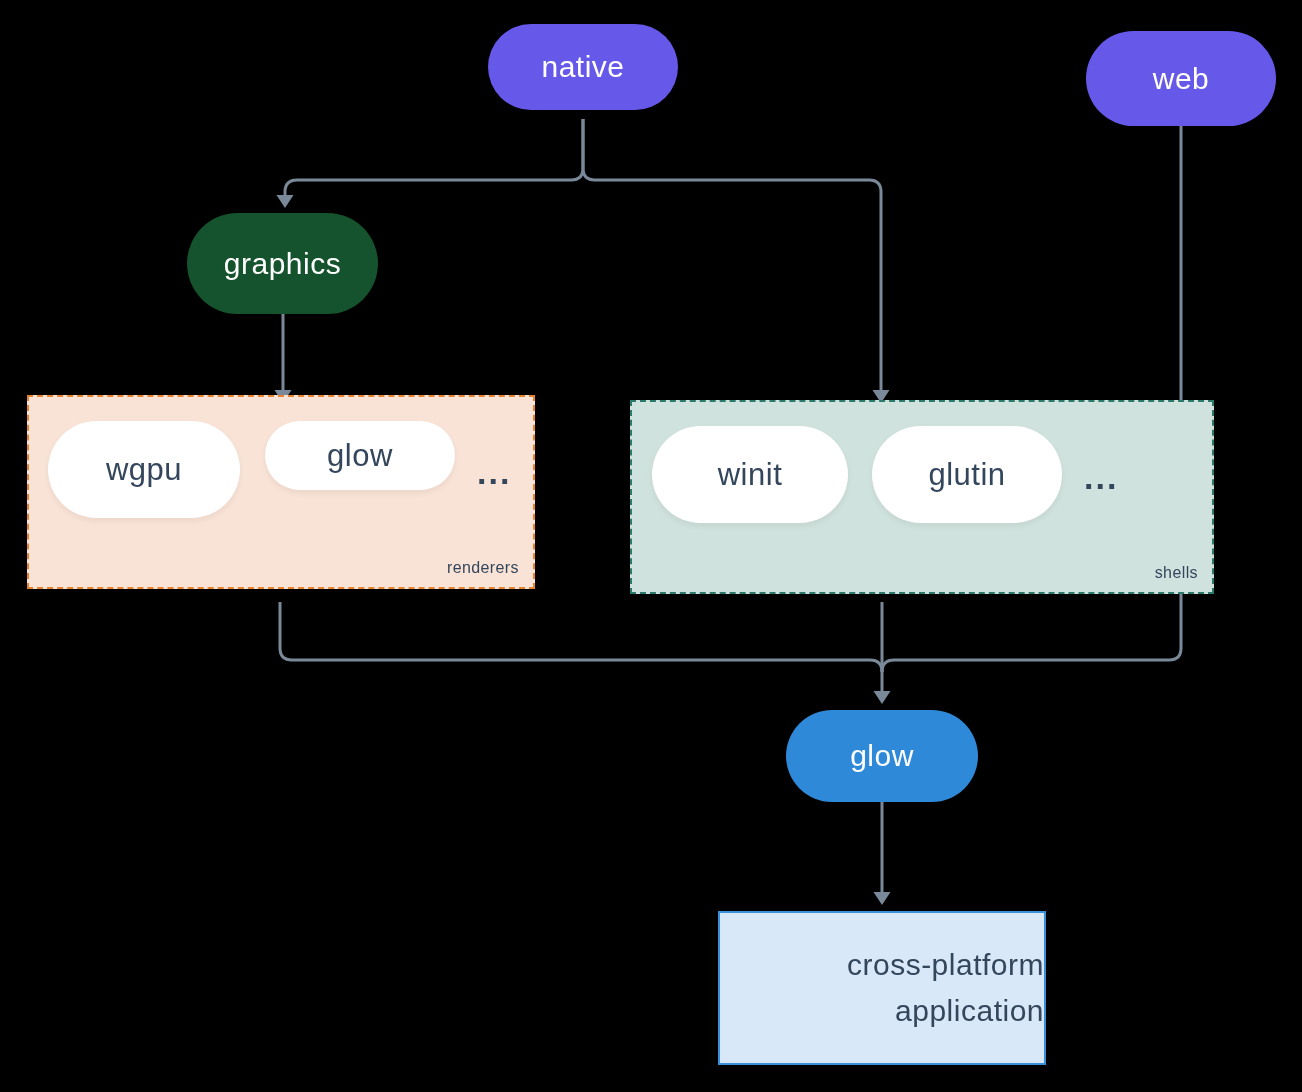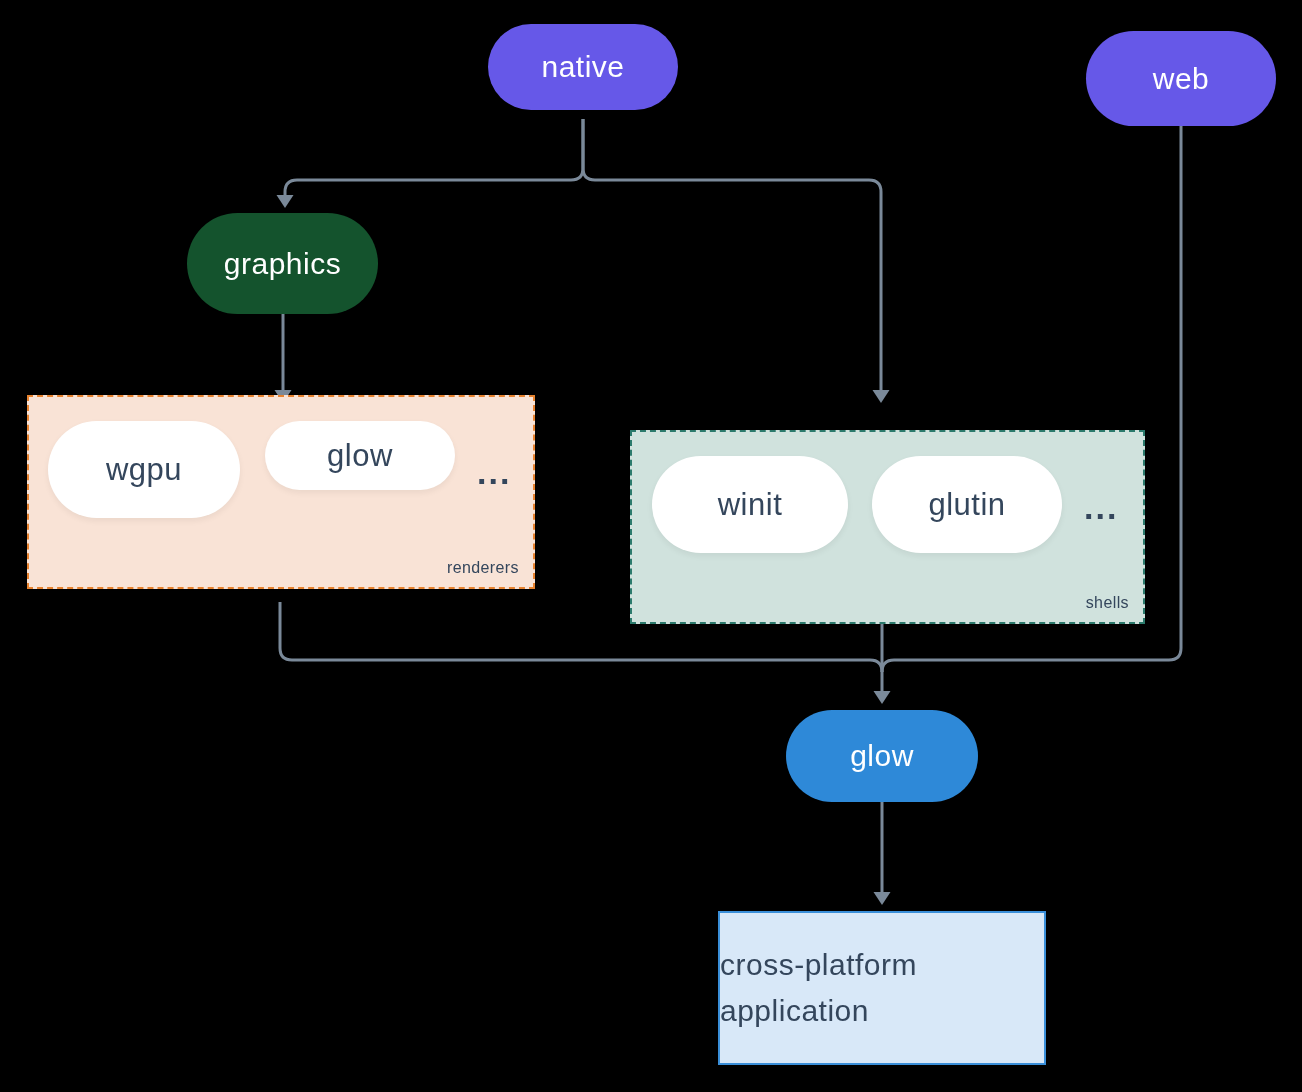--- a/index.html
+++ b/index.html
@@ -80,21 +80,21 @@
     position: absolute;
     left: 718px;
     top: 911px;
     width: 328px;
     height: 154px;
     box-sizing: border-box;
     background: #d8e8f8;
     border: 2px solid #3a8fd9;
     display: flex;
     flex-direction: column;
-    align-items: flex-start;
+    align-items: flex-end;
     justify-content: center;
     color: #34465c;
     font-size: 30px;
     line-height: 1.55;
     letter-spacing: 0.5px;
   }
 </style>
 </head>
 <body>
 
@@ -137,21 +137,21 @@
     <div class="pill white" style="left:19px; top:24px; width:192px; height:97px;">
       <span>wgpu</span>
     </div>
     <div class="pill white" style="left:236px; top:24px; width:190px; height:69px;">
       <span>glow</span>
     </div>
     <div class="ellipsis" style="left:448px; top:56px;">...</div>
     <div class="group-label">renderers</div>
   </div>
 
-  <div class="groupbox shells" style="left:630px; top:430px; width:515px; height:194px;">
+  <div class="groupbox shells" style="left:630px; top:400px; width:584px; height:194px;">
     <div class="pill white" style="left:20px; top:24px; width:196px; height:97px;">
       <span>winit</span>
     </div>
     <div class="pill white" style="left:240px; top:24px; width:190px; height:97px;">
       <span>glutin</span>
     </div>
     <div class="ellipsis" style="left:452px; top:56px;">...</div>
     <div class="group-label">shells</div>
   </div>
 

